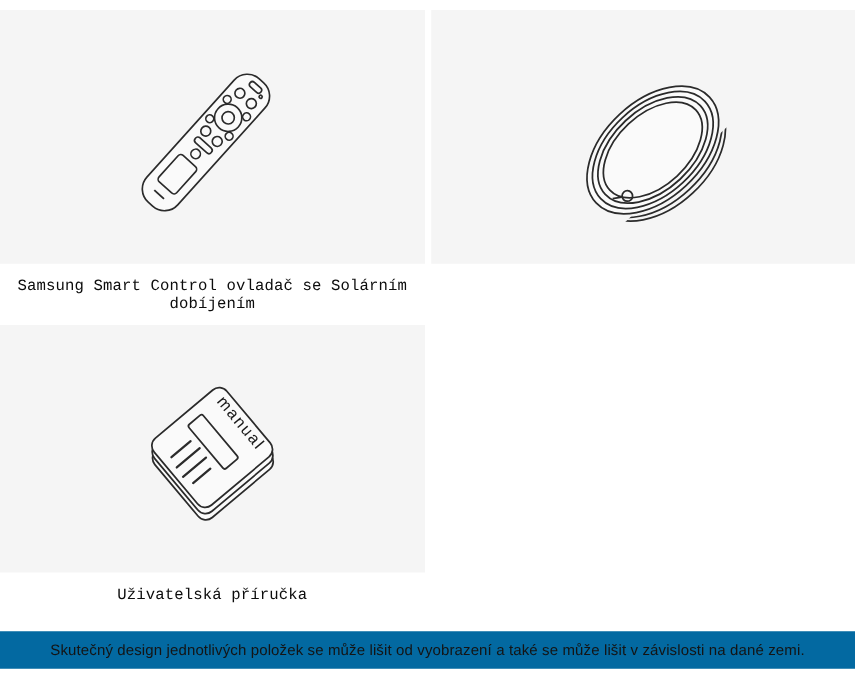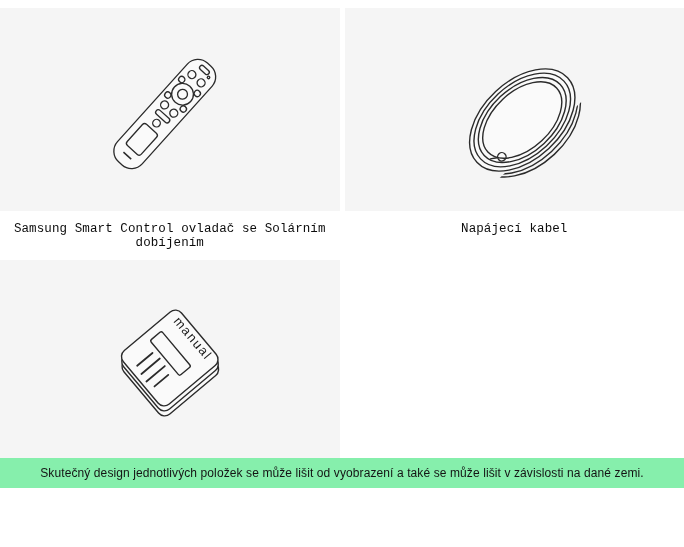--- a/index.html
+++ b/index.html
@@ -16,21 +16,21 @@
   .tile svg{display:block;width:100%;height:100%;}
   .empty-cell{background:#ffffff;}
   .caption-row{height:49px;}
   .caption-row-2{height:47px;}
   .caption{
     display:flex;justify-content:center;align-items:flex-start;
     padding-top:11px;font-size:12.5px;letter-spacing:.1px;
     color:#0c0c0c;text-align:center;font-family:Liberation Mono, monospace;
   }
   .disclaimer-bar{
-    height:30px;background:#86efac;
+    height:30px;background:#0369a1;
     display:flex;align-items:center;justify-content:center;
   }
   .disclaimer-text{font-size:12px;color:#141414;letter-spacing:.1px;}
   .lineart{stroke:#2b2b2b;fill:none;stroke-width:1.4;}
   .lineart-fill{fill:#fafafa;}
   .cover-text{
     font-family:"Liberation Sans","DejaVu Sans",sans-serif;
     font-size:13px;letter-spacing:1.5px;fill:#1a1a1a;stroke:none;
   }
 </style>
@@ -83,21 +83,20 @@
           <ellipse cx="0" cy="0" rx="47" ry="28.5"></ellipse>
           <circle cx="-40" cy="13" r="4.2"></circle>
           <line x1="-44" y1="10.5" x2="-50" y2="6.5"></line>
         </g>
       </svg>
     </div>
   </div>
 
   <div class="grid caption-row">
     <div class="caption">Samsung Smart Control ovladač se Solárním dobíjením</div>
-    <div class="caption">Napájecí kabel</div>
   </div>
 
   <div class="grid">
     <div class="tile tile-r2">
       <svg viewBox="0 0 340 198">
         <g transform="translate(170,98) rotate(-40)" class="lineart">
           <g transform="translate(-38,-35)">
             <rect x="-6" y="8" width="76" height="70" rx="8" class="lineart-fill"></rect>
             <rect x="-3" y="4" width="76" height="70" rx="8" class="lineart-fill"></rect>
             <rect x="0" y="0" width="76" height="70" rx="8" class="lineart-fill"></rect>
@@ -107,18 +106,22 @@
             <line x1="5" y1="38" x2="29" y2="38" stroke-width="1.8" stroke-linecap="round"></line>
             <line x1="8" y1="47" x2="26" y2="47" stroke-width="1.8" stroke-linecap="round"></line>
             <text transform="translate(64,9) rotate(90)" class="cover-text">manual</text>
           </g>
         </g>
       </svg>
     </div>
     <div class="empty-cell"></div>
   </div>
 
+  <div class="grid caption-row-2">
+    <div class="caption">Uživatelská příručka</div>
+    <div></div>
+  </div>
 
   <div class="disclaimer-bar">
     <span class="disclaimer-text">Skutečný design jednotlivých položek se může lišit od vyobrazení a také se může lišit v závislosti na dané zemi.</span>
   </div>
 
 </div>
 
 </body></html>

